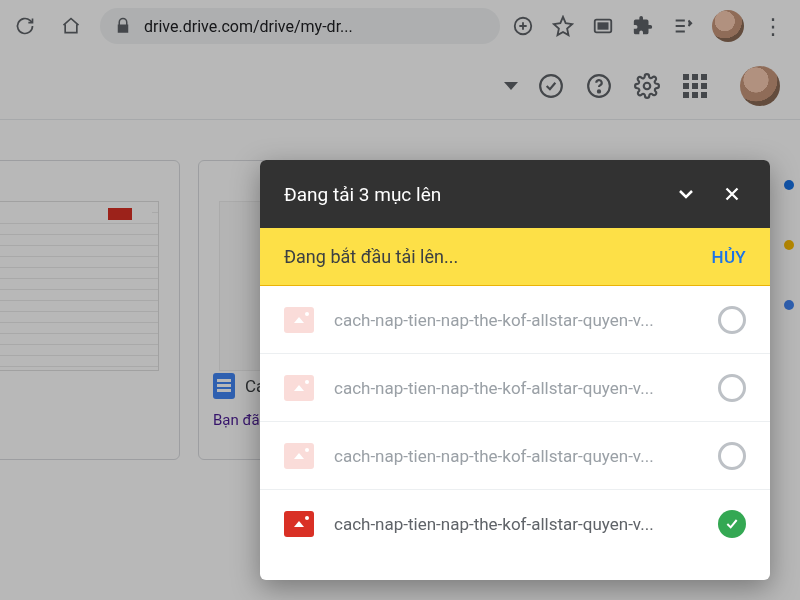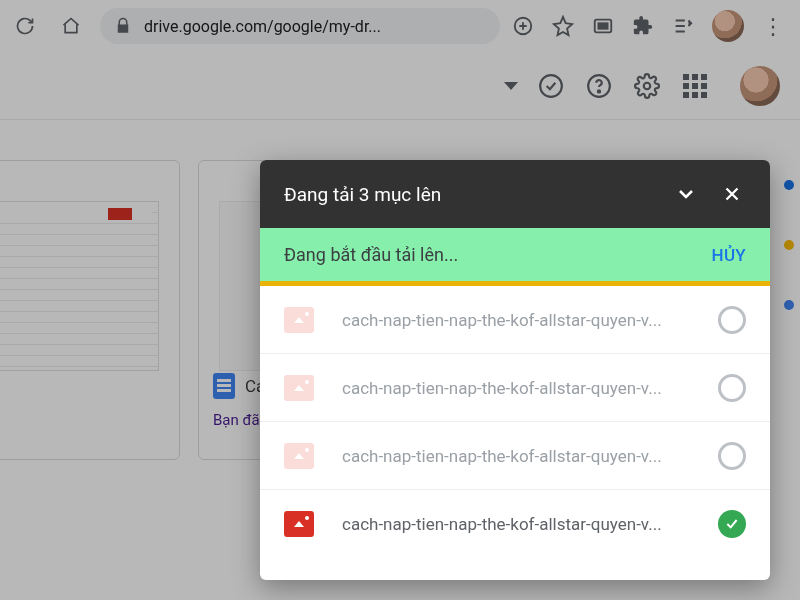--- a/index.html
+++ b/index.html
@@ -39,25 +39,25 @@
 .card2 .thumb { position:absolute; top:40px; left:20px; right:20px; height:170px; background:#fafafa; border:1px solid #eee; }
 
 
 .overlay { position: absolute; inset: 0; background: rgba(0,0,0,0.28); }
 
 
 .popup { position: absolute; left: 260px; right: 30px; top: 160px; bottom: 20px; background: #fff; border-radius: 6px; box-shadow: 0 8px 28px rgba(0,0,0,0.35); overflow: hidden; display: flex; flex-direction: column; }
 .popup-header { background: #323232; color: #fff; height: 68px; display: flex; align-items: center; padding: 8px 24px; font-size: 19px; }
 .popup-header .title { flex: 1; }
 .popup-header .hicon { width: 28px; height: 28px; display:flex; align-items:center; justify-content:center; margin-left: 18px; cursor: pointer; }
-.popup-sub { height: 58px; border-bottom: 5px solid #eab308; display: flex; align-items: center; padding: 0 24px; background: #86efac; }
+.popup-sub { height: 58px; border-bottom: 1px solid #eab308; display: flex; align-items: center; padding: 0 24px; background: #fde047; }
 .popup-sub .sub-text { flex: 1; font-size: 18px; color: #3c4043; }
 .popup-sub .cancel { color: #1a73e8; font-weight: 500; font-size: 17px; letter-spacing: 0.3px; }
 .items { flex: 1; overflow: auto; }
-.item { height: 68px; border-bottom: 1px solid #eceff1; display: flex; align-items: center; padding: 0 24px; gap: 28px; }
+.item { height: 68px; border-bottom: 1px solid #eceff1; display: flex; align-items: center; padding: 0 24px; gap: 20px; }
 .item:last-child { border-bottom: none; }
 .file-thumb { width: 30px; height: 26px; border-radius: 3px; position: relative; flex-shrink: 0; }
 .file-thumb.pending { background: #fadcd9; }
 .file-thumb.done { background: #d93025; }
 .file-thumb::after { content:""; position:absolute; left:50%; top:50%; transform: translate(-50%,-50%); width:0; height:0; border-left:5px solid transparent; border-right:5px solid transparent; border-bottom:6px solid #fff; }
 .file-thumb::before { content:""; position:absolute; right:5px; top:5px; width:4px; height:4px; border-radius:50%; background:#fff; }
 .file-name { flex: 1; font-size: 17px; color: #9aa0a6; white-space: nowrap; overflow: hidden; text-overflow: ellipsis; }
 .item.done .file-name { color: #5f6368; }
 .status-ic { width: 28px; height: 28px; flex-shrink: 0; }
 .status-ic.circle { border: 3px solid #bdc1c6; border-radius: 50%; }
@@ -81,21 +81,21 @@
   <div class="nav-btn">
     <svg viewBox="0 0 24 24" fill="none" stroke="currentColor" stroke-width="2">
         <path d="M3 11l9-8 9 8"></path>
         <path d="M5 10v10h14V10"></path>
       </svg>
   </div>
   <div class="addr">
     <svg class="lock" viewBox="0 0 24 24" fill="currentColor">
         <path d="M6 10V7a6 6 0 1 1 12 0v3h1v11H5V10h1zm2 0h8V7a4 4 0 1 0-8 0v3z"></path>
       </svg>
-    <span class="addr-text">drive.google.com/google/my-dr...</span>
+    <span class="addr-text">drive.drive.com/drive/my-dr...</span>
   </div>
   <div class="right-icons">
     <div class="ic">
         <svg viewBox="0 0 24 24" fill="none" stroke="currentColor" stroke-width="2">
           <circle cx="12" cy="12" r="9"></circle>
           <path d="M12 8v8M8 12h8"></path>
         </svg>
       </div>
     <div class="ic">
         <svg viewBox="0 0 24 24" fill="none" stroke="currentColor" stroke-width="2">

